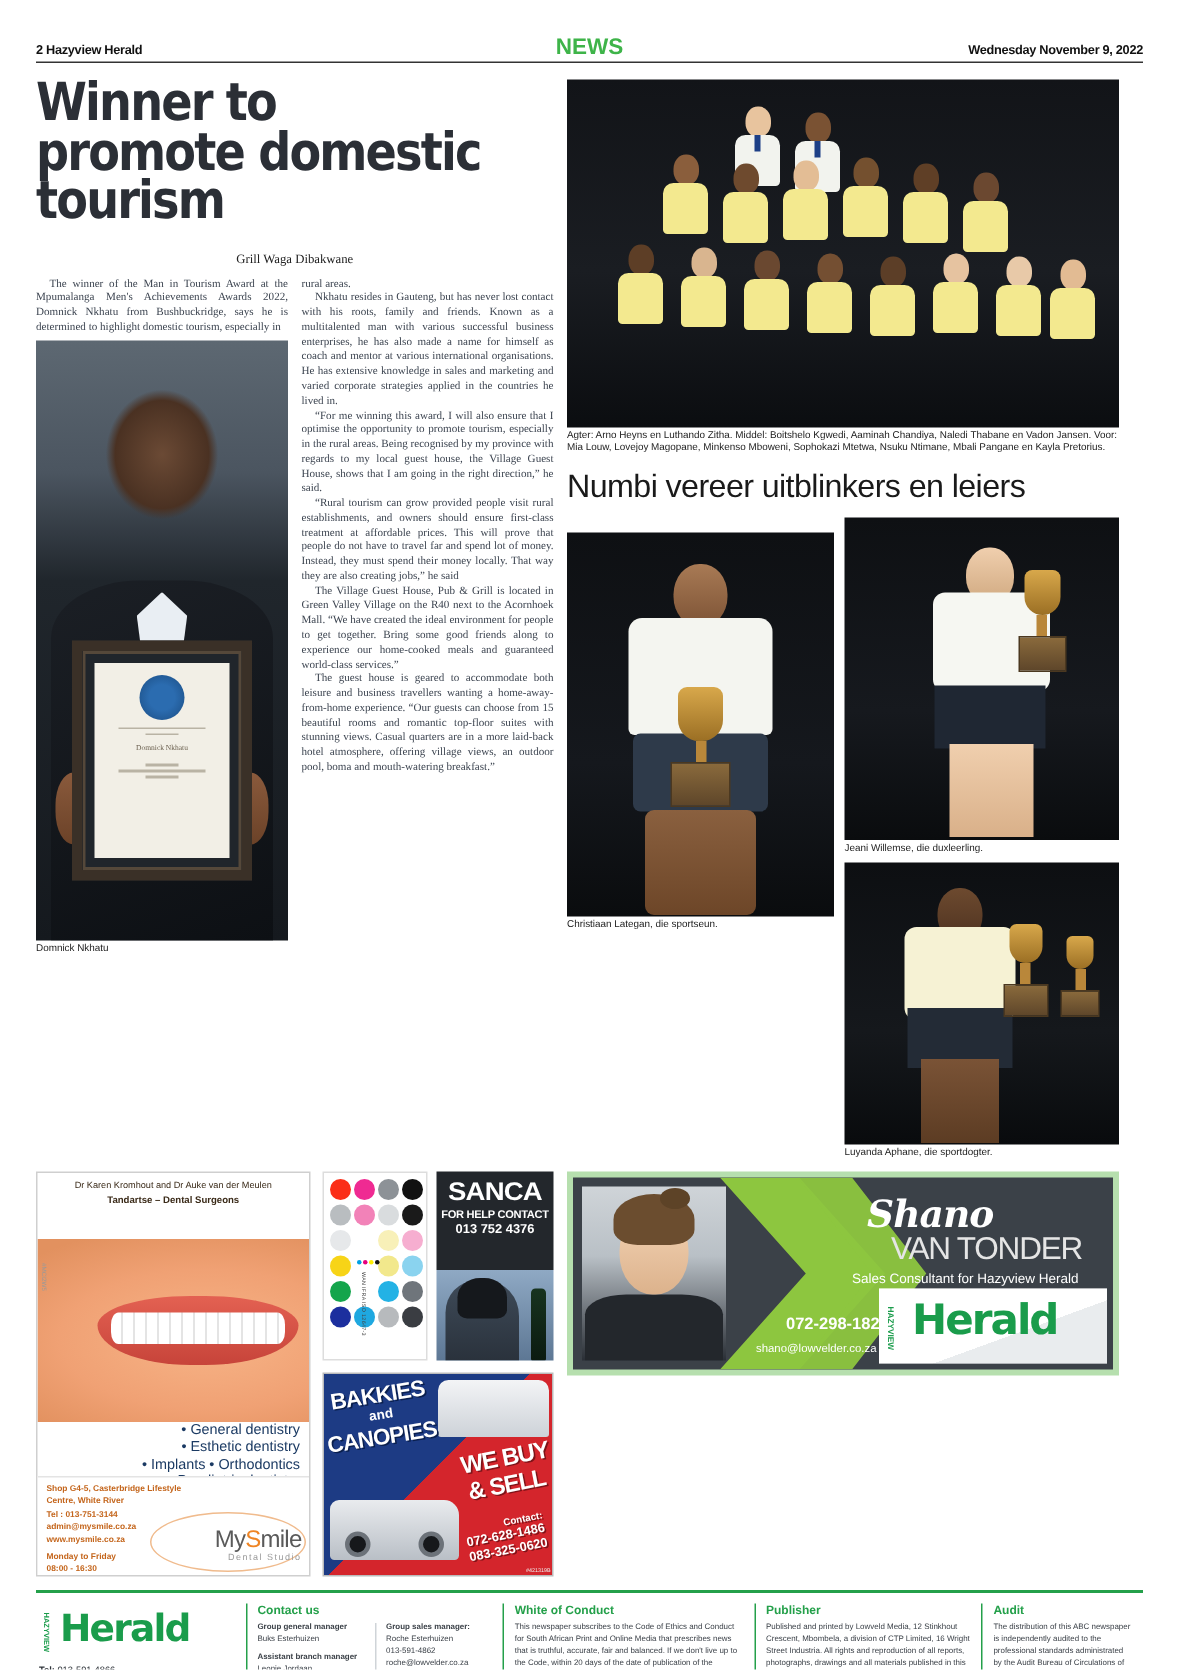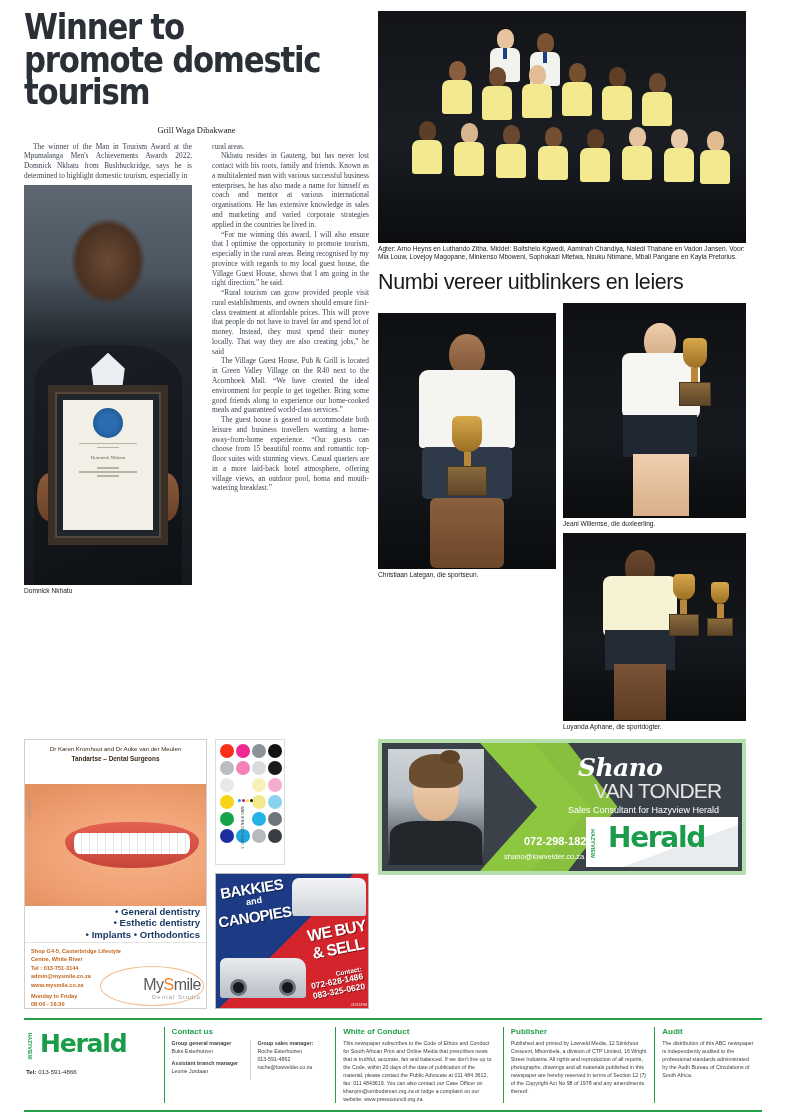--- a/index.html
+++ b/index.html
@@ -33,21 +33,21 @@
     font-size: 35px;
     line-height: 0.93;
     letter-spacing: -1.4px;
     color: #2b2f36;
     transform: scaleX(0.88);
     transform-origin: left top;
     margin-bottom: 16px;
   }
   .byline { text-align: center; font-size: 8.5px; color: #222; margin-bottom: 7px;
     font-family: "Liberation Serif", serif; }
-  .two-col { display: flex; gap: 20px; justify-content: space-between; }
+  .two-col { display: flex; gap: 9px; justify-content: space-between; }
   .bodycol { width: 168px; }
   .bodytext {
     font-family: "Liberation Serif", serif;
     font-size: 7.4px; line-height: 1.32; color: #3c4450; text-align: justify;
   }
   .bodytext p { text-indent: 9px; margin: 0; }
   .bodytext p.noind { text-indent: 0; }
 
   
   .photo { position: relative; overflow: hidden; background: #2c3138; }
@@ -157,21 +157,21 @@
   .ad-dental .mouth { position: absolute; left: 0; right: 0; top: 44px; height: 122px;
     background:
       radial-gradient(ellipse 120% 85% at 62% 55%, #f7b487 0%, #f0a174 45%, #e2915f 75%);
   }
   .ad-dental .lips { position: absolute; left: 22%; top: 82px; width: 74%; height: 46px;
     background: linear-gradient(#e36152,#c7443a); border-radius: 50%/46% 46% 62% 62%; }
   .ad-dental .teeth { position: absolute; left: 27%; top: 93px; width: 64%; height: 21px;
     background: repeating-linear-gradient(to right,#fff 0 7px,#e4e4e4 7px 8px);
     border-radius: 5px/8px; }
   .ad-dental .svc { position: absolute; left: 0; right: 6px; top: 166px;
-    text-align: right; font-size: 9.6px; font-weight: bold; color: #1b3a63; line-height: 1.2; }
+    text-align: right; font-size: 9.6px; font-weight: normal; color: #1b3a63; line-height: 1.2; }
   .ad-dental .foot { position: absolute; left: 0; right: 0; bottom: 0; height: 66px;
     background: #fff; border-top: 1px solid #e4e4e4; padding: 4px 6px; }
   .ad-dental .foot .addr { font-size: 5.6px; font-weight: bold; color: #c4651b; line-height: 1.5; }
   .ad-dental .mysmile { position: absolute; right: 5px; bottom: 8px; text-align: right; }
   .ad-dental .mysmile .lg { font-size: 16px; color: #5a5a5a; letter-spacing: -0.5px; }
   .ad-dental .mysmile .lg i { color: #ef8524; font-style: normal; }
   .ad-dental .mysmile .sb { font-size: 6px; color: #9a9a9a; letter-spacing: 1px; }
   .ad-dental .oval { position: absolute; right: 2px; bottom: 2px; width: 104px; height: 40px;
     border: 1px solid #f0bb8d; border-radius: 50%; }
   .vcode { position: absolute; left: 2px; top: 60px; writing-mode: vertical-rl;
@@ -288,20 +288,27 @@
   .cherald .vt { position: absolute; left: 1px; top: 6px; writing-mode: vertical-rl;
     font-size: 5px; font-weight: bold; color: #1a9c4b; }
   .cinfo { font-size: 6.2px; color: #2d3238; line-height: 1.6; margin-top: 5px; }
   .cinfo b { font-weight: bold; }
 </style>
 </head>
 <body>
 
 <div class="page">
 
+  <div class="mh-wrap">
+    <div class="masthead">
+      <div class="mh-left">2 Hazyview Herald</div>
+      <div class="mh-right">Wednesday November 9, 2022</div>
+    </div>
+    <div class="mh-center">NEWS</div>
+  </div>
 
   <div class="main">
 
     <div class="col-left">
       <h1 class="headline">Winner to promote domestic tourism</h1>
       <div class="byline">Grill Waga Dibakwane</div>
 
       <div class="two-col">
 
         <div class="bodycol">
@@ -526,20 +533,28 @@
               <span style="background:#6f757b"></span>
             <span style="background:#1c2f9e"></span>
               <span style="background:#1fa8e0"></span>
               <span style="background:#b7babd"></span>
               <span style="background:#3a3d42"></span>
             <div class="cmyk-mark">
               <i style="background:#00a0e3"></i><i style="background:#e6007e"></i><i style="background:#ffed00"></i><i style="background:#111"></i>
             </div>
             <div class="vtxt">WAN IFRA ISO 12647-3</div>
           </div>
+          <div class="sanca">
+            <div class="t1">SANCA</div>
+            <div class="t2">FOR HELP CONTACT</div>
+            <div class="t3">013 752 4376</div>
+            <div class="person"></div>
+            <div class="hair"></div>
+            <div class="bottle"></div>
+          </div>
         </div>
 
         <div class="bakkies">
           <div class="canopy"></div>
           <div class="truck">
               <div class="wh" style="left:10px"></div>
               <div class="wh" style="right:10px"></div>
             </div>
           <div class="bk1">BAKKIES</div>
           <div class="bk2">and</div>

